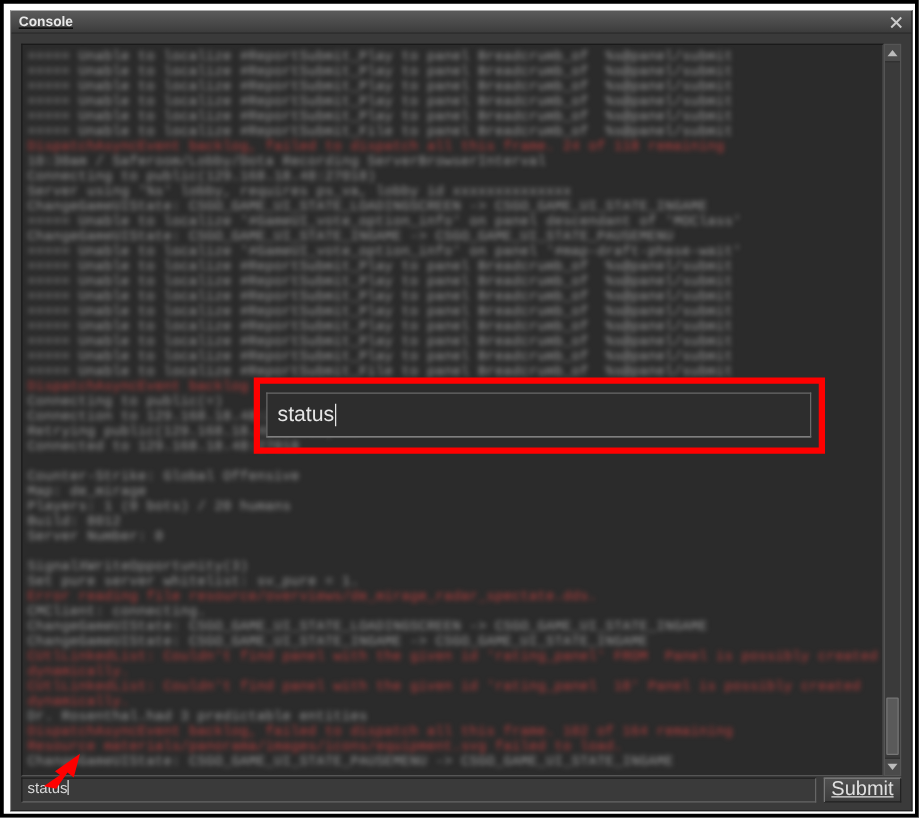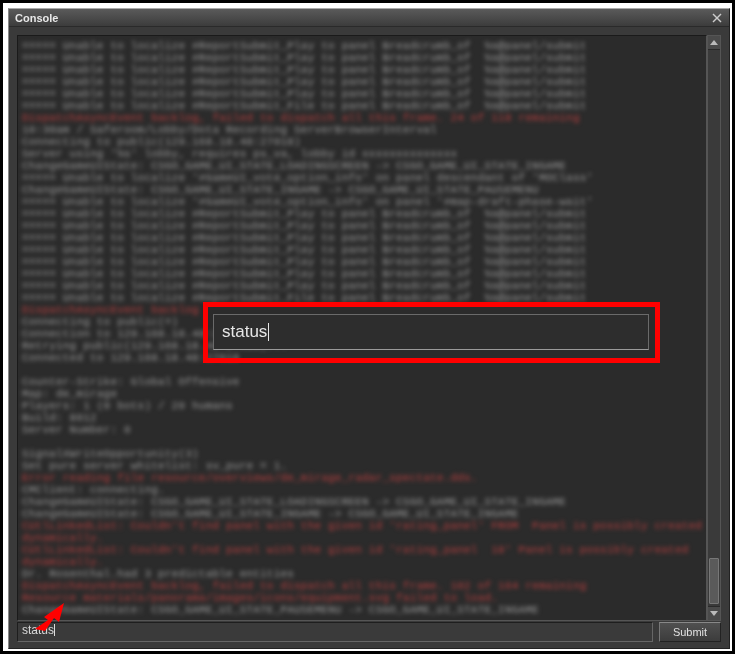--- a/index.html
+++ b/index.html
@@ -27,20 +27,21 @@
     border-bottom-color: #222;
   }
   .titlebar {
     height: 18px;
     background: linear-gradient(#5a5a5a, #3c3c3c);
     border-bottom: 1px solid #2a2a2a;
     display: flex;
     align-items: center;
     justify-content: space-between;
     padding: 0 4px 0 6px;
+    text-decoration: underline;
   }
   .titlebar-title {
     color: #e8e8e8;
     font-size: 11px;
     font-weight: 600;
   }
   .close-btn {
     width: 16px; height: 14px;
     display: flex;
     align-items: center;
@@ -142,25 +143,26 @@
   }
   .submit-btn {
     width: 62px;
     background: linear-gradient(#505050, #3c3c3c);
     border: 1px solid #666;
     border-top-color: #888;
     border-left-color: #777;
     border-right-color: #222;
     border-bottom-color: #222;
     color: #e0e0e0;
-    font-size: 11px;
+    font-size: 16px;
     display: flex;
     align-items: center;
     justify-content: center;
     cursor: pointer;
+    text-decoration: underline;
   }
   
   .highlight-box {
     position: absolute;
     left: 200px; top: 299px;
     width: 457px; height: 61px;
     border: 5px solid #ff0000;
     background: transparent;
     pointer-events: none;
   }

